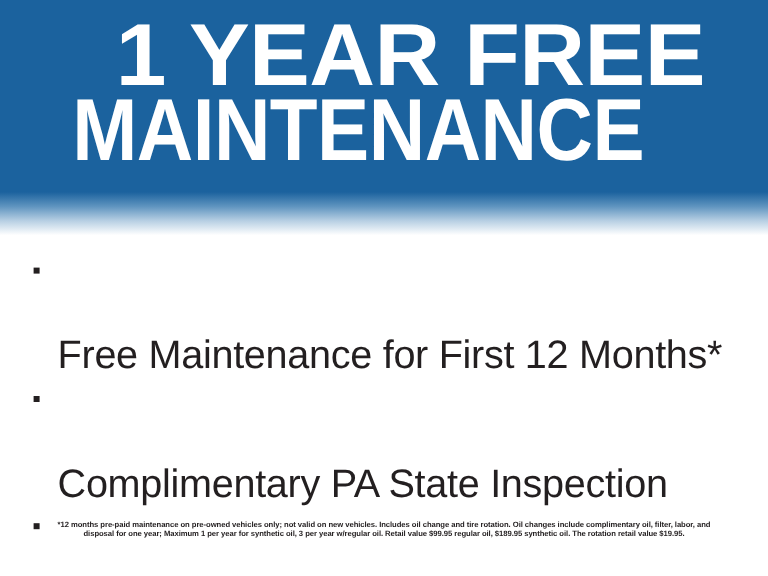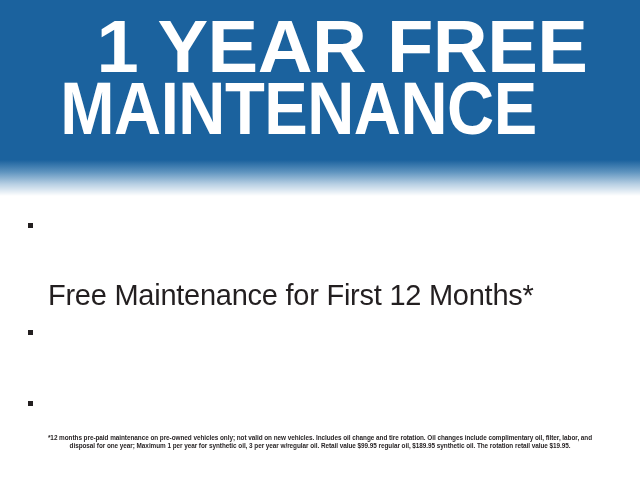--- a/index.html
+++ b/index.html
@@ -69,21 +69,21 @@
     left: 24px;
     top: 207px;
     width: 600px;
     margin: 0;
     padding: 0;
     list-style: none;
   }
   .bullet-item {
     position: relative;
     padding-left: 24px;
-    font-size: 29px;
+    font-size: 33px;
     line-height: 35.5px;
     color: #231f20;
     font-family: "Liberation Sans", sans-serif;
     font-weight: normal;
     letter-spacing: -0.25px;
     white-space: pre-line;
   }
   .bullet-marker {
     position: absolute;
     left: 4px;
@@ -120,20 +120,21 @@
     </div>
   </div>
 
   <ul class="bullets">
     <li class="bullet-item">
       <span class="bullet-marker"></span>
       <span>Free Maintenance for First 12 Months*</span>
     </li>
     <li class="bullet-item">
       <span class="bullet-marker"></span>
+      <span>Complimentary PA State Inspection</span>
     </li>
     <li class="bullet-item">
       <span class="bullet-marker"></span>
       
     </li>
 
   </ul>
 
   <div class="disclaimer">*12 months pre-paid maintenance on pre-owned vehicles only; not valid on new vehicles. Includes oil change and tire rotation. Oil changes include complimentary oil, filter, labor, and disposal for one year; Maximum 1 per year for synthetic oil, 3 per year w/regular oil. Retail value $99.95 regular oil, $189.95 synthetic oil. The rotation retail value $19.95.</div>
 

